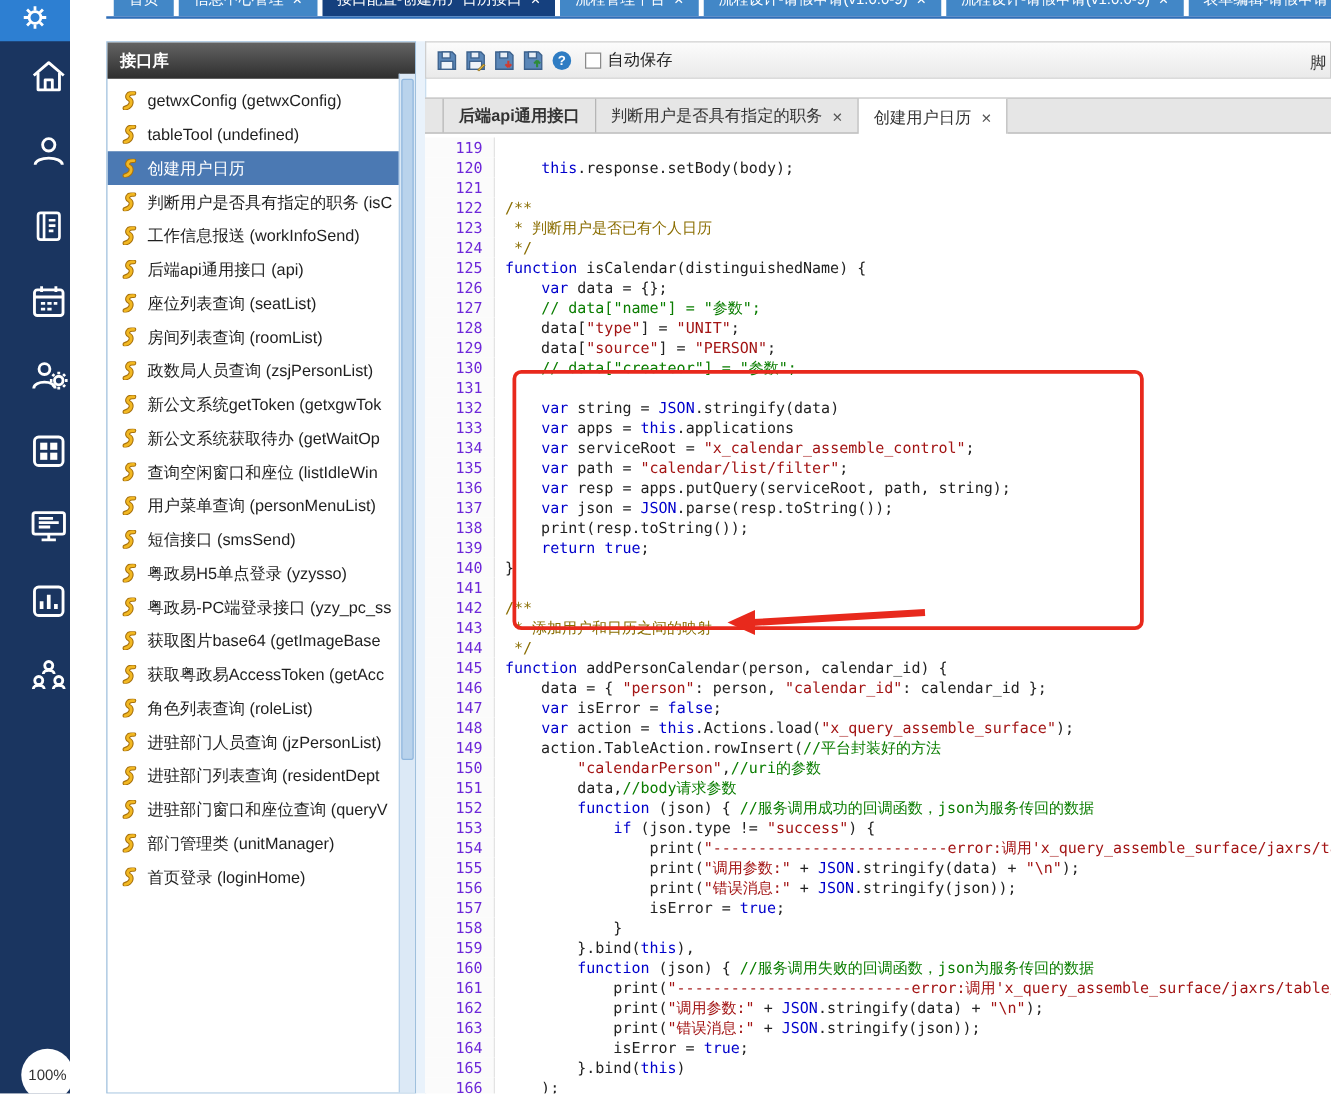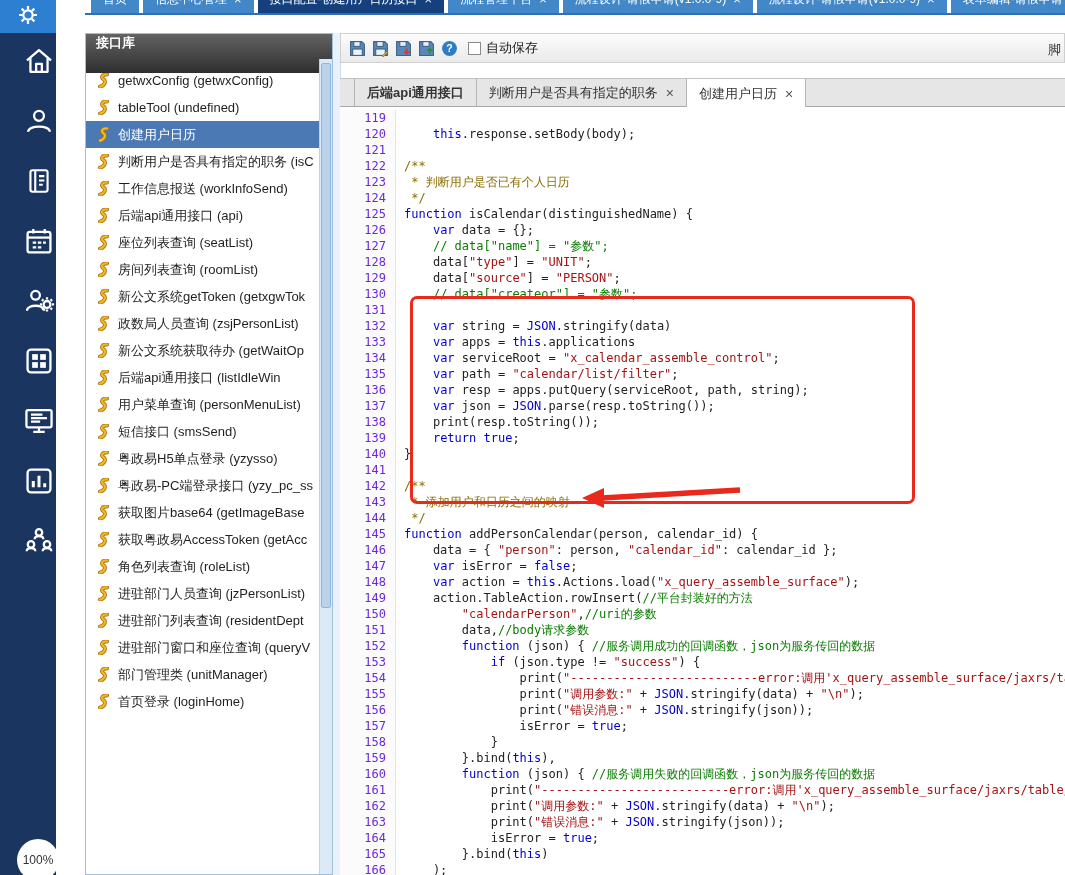--- a/index.html
+++ b/index.html
@@ -21,22 +21,22 @@
   .side-icons{position:absolute;top:44px;left:0;width:78px;display:flex;flex-direction:column;
               align-items:center;gap:26px;}
   .side-icon{width:34px;height:34px;display:flex;align-items:center;justify-content:center;cursor:pointer;}
   .zoom-badge{position:absolute;left:17px;top:839px;width:42px;height:42px;border-radius:50%;
               background:#fff;display:flex;align-items:center;justify-content:center;
               font-size:12px;color:#333;cursor:pointer;}
 
   
   .panel{position:absolute;left:85px;top:33px;width:248px;bottom:0;background:#fff;
          border:1px solid #9fc0dd;box-sizing:border-box;}
-  .panel-header{height:39px;background:linear-gradient(#636363,#2e2e2e);color:#fff;font-size:13px;
-                font-weight:bold;display:flex;align-items:flex-start;padding-left:10px;cursor:pointer;}
+  .panel-header{height:29px;background:linear-gradient(#636363,#2e2e2e);color:#fff;font-size:13px;
+                font-weight:bold;display:flex;align-items:center;padding-left:10px;cursor:pointer;}
   .panel-list{position:absolute;top:25px;left:0;right:12px;bottom:0;overflow:hidden;padding-top:8px;text-align:center;}
   .list-item{height:27px;display:flex;align-items:center;gap:7px;padding-left:10px;font-size:13px;
              color:#1f1f1f;white-space:nowrap;overflow:hidden;cursor:pointer;}
   .list-item.selected{background:#4b79b3;color:#fff;}
   .script-ic{width:15px;height:15px;flex:0 0 15px;display:flex;}
   .panel-scroll{position:absolute;top:25px;right:0;bottom:0;width:12px;background:#dce9f6;
                 border-left:1px solid #b9d2ea;cursor:pointer;}
   .panel-scroll .thumb{position:absolute;top:4px;left:1px;right:1px;height:545px;background:#b9d3ec;
                        border:1px solid #8fb6dd;border-radius:2px;box-sizing:border-box;}
   .splitter{position:absolute;left:333px;top:33px;width:7px;bottom:0;background:#e9f2fb;
@@ -295,48 +295,48 @@
           </span>
           <span>房间列表查询 (roomList)</span>
         </div>
         <div class="list-item">
           <span class="script-ic">
             <svg viewBox="0 0 16 16" width="15" height="15">
               <path d="M11.8 1.6c-5.4-.5-6.6 3.6-4.1 4.9 2.7 1.4 2.9 6.3-3.4 8" fill="none" stroke="#a8720e" stroke-width="4.2" stroke-linecap="round"></path>
               <path d="M11.8 1.6c-5.4-.5-6.6 3.6-4.1 4.9 2.7 1.4 2.9 6.3-3.4 8" fill="none" stroke="#f2b822" stroke-width="2.4" stroke-linecap="round"></path>
             </svg>
           </span>
+          <span>政数局人员查询 (zsjPersonList)</span>
+        </div>
+        <div class="list-item">
+          <span class="script-ic">
+            <svg viewBox="0 0 16 16" width="15" height="15">
+              <path d="M11.8 1.6c-5.4-.5-6.6 3.6-4.1 4.9 2.7 1.4 2.9 6.3-3.4 8" fill="none" stroke="#a8720e" stroke-width="4.2" stroke-linecap="round"></path>
+              <path d="M11.8 1.6c-5.4-.5-6.6 3.6-4.1 4.9 2.7 1.4 2.9 6.3-3.4 8" fill="none" stroke="#f2b822" stroke-width="2.4" stroke-linecap="round"></path>
+            </svg>
+          </span>
           <span>新公文系统getToken (getxgwTok</span>
         </div>
         <div class="list-item">
           <span class="script-ic">
             <svg viewBox="0 0 16 16" width="15" height="15">
               <path d="M11.8 1.6c-5.4-.5-6.6 3.6-4.1 4.9 2.7 1.4 2.9 6.3-3.4 8" fill="none" stroke="#a8720e" stroke-width="4.2" stroke-linecap="round"></path>
               <path d="M11.8 1.6c-5.4-.5-6.6 3.6-4.1 4.9 2.7 1.4 2.9 6.3-3.4 8" fill="none" stroke="#f2b822" stroke-width="2.4" stroke-linecap="round"></path>
             </svg>
           </span>
-          <span>政数局人员查询 (zsjPersonList)</span>
-        </div>
-        <div class="list-item">
-          <span class="script-ic">
-            <svg viewBox="0 0 16 16" width="15" height="15">
-              <path d="M11.8 1.6c-5.4-.5-6.6 3.6-4.1 4.9 2.7 1.4 2.9 6.3-3.4 8" fill="none" stroke="#a8720e" stroke-width="4.2" stroke-linecap="round"></path>
-              <path d="M11.8 1.6c-5.4-.5-6.6 3.6-4.1 4.9 2.7 1.4 2.9 6.3-3.4 8" fill="none" stroke="#f2b822" stroke-width="2.4" stroke-linecap="round"></path>
-            </svg>
-          </span>
           <span>新公文系统获取待办 (getWaitOp</span>
         </div>
         <div class="list-item">
           <span class="script-ic">
             <svg viewBox="0 0 16 16" width="15" height="15">
               <path d="M11.8 1.6c-5.4-.5-6.6 3.6-4.1 4.9 2.7 1.4 2.9 6.3-3.4 8" fill="none" stroke="#a8720e" stroke-width="4.2" stroke-linecap="round"></path>
               <path d="M11.8 1.6c-5.4-.5-6.6 3.6-4.1 4.9 2.7 1.4 2.9 6.3-3.4 8" fill="none" stroke="#f2b822" stroke-width="2.4" stroke-linecap="round"></path>
             </svg>
           </span>
-          <span>后端api通用接口 (listIdleWin</span>
+          <span>查询空闲窗口和座位 (listIdleWin</span>
         </div>
         <div class="list-item">
           <span class="script-ic">
             <svg viewBox="0 0 16 16" width="15" height="15">
               <path d="M11.8 1.6c-5.4-.5-6.6 3.6-4.1 4.9 2.7 1.4 2.9 6.3-3.4 8" fill="none" stroke="#a8720e" stroke-width="4.2" stroke-linecap="round"></path>
               <path d="M11.8 1.6c-5.4-.5-6.6 3.6-4.1 4.9 2.7 1.4 2.9 6.3-3.4 8" fill="none" stroke="#f2b822" stroke-width="2.4" stroke-linecap="round"></path>
             </svg>
           </span>
           <span>用户菜单查询 (personMenuList)</span>
         </div>

